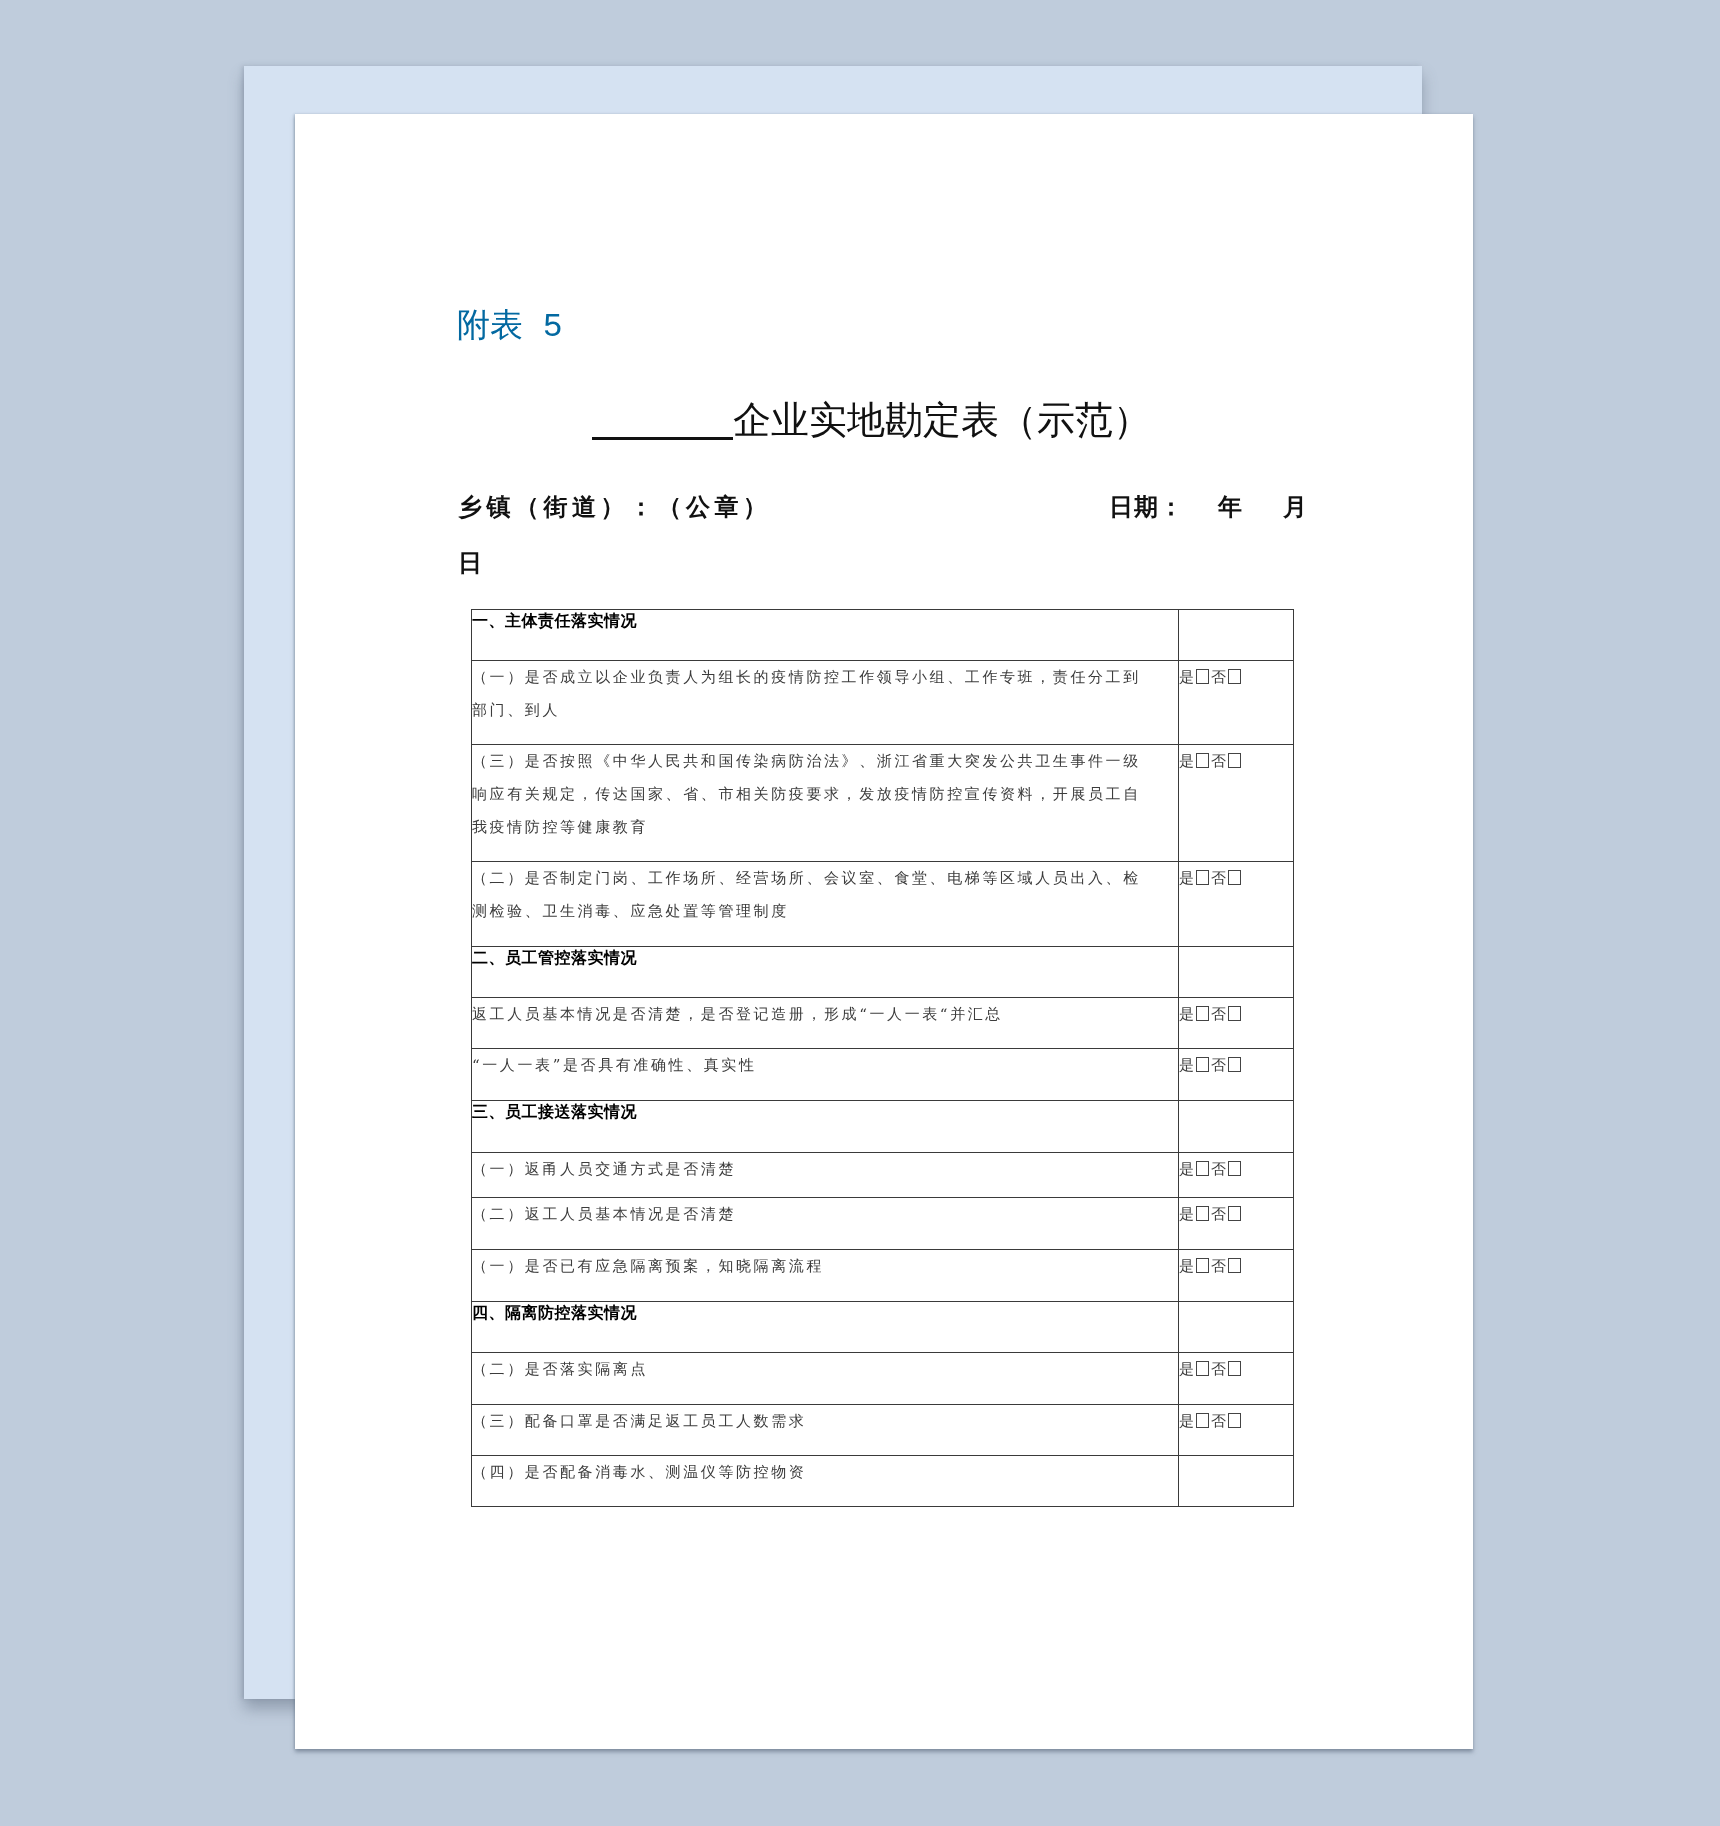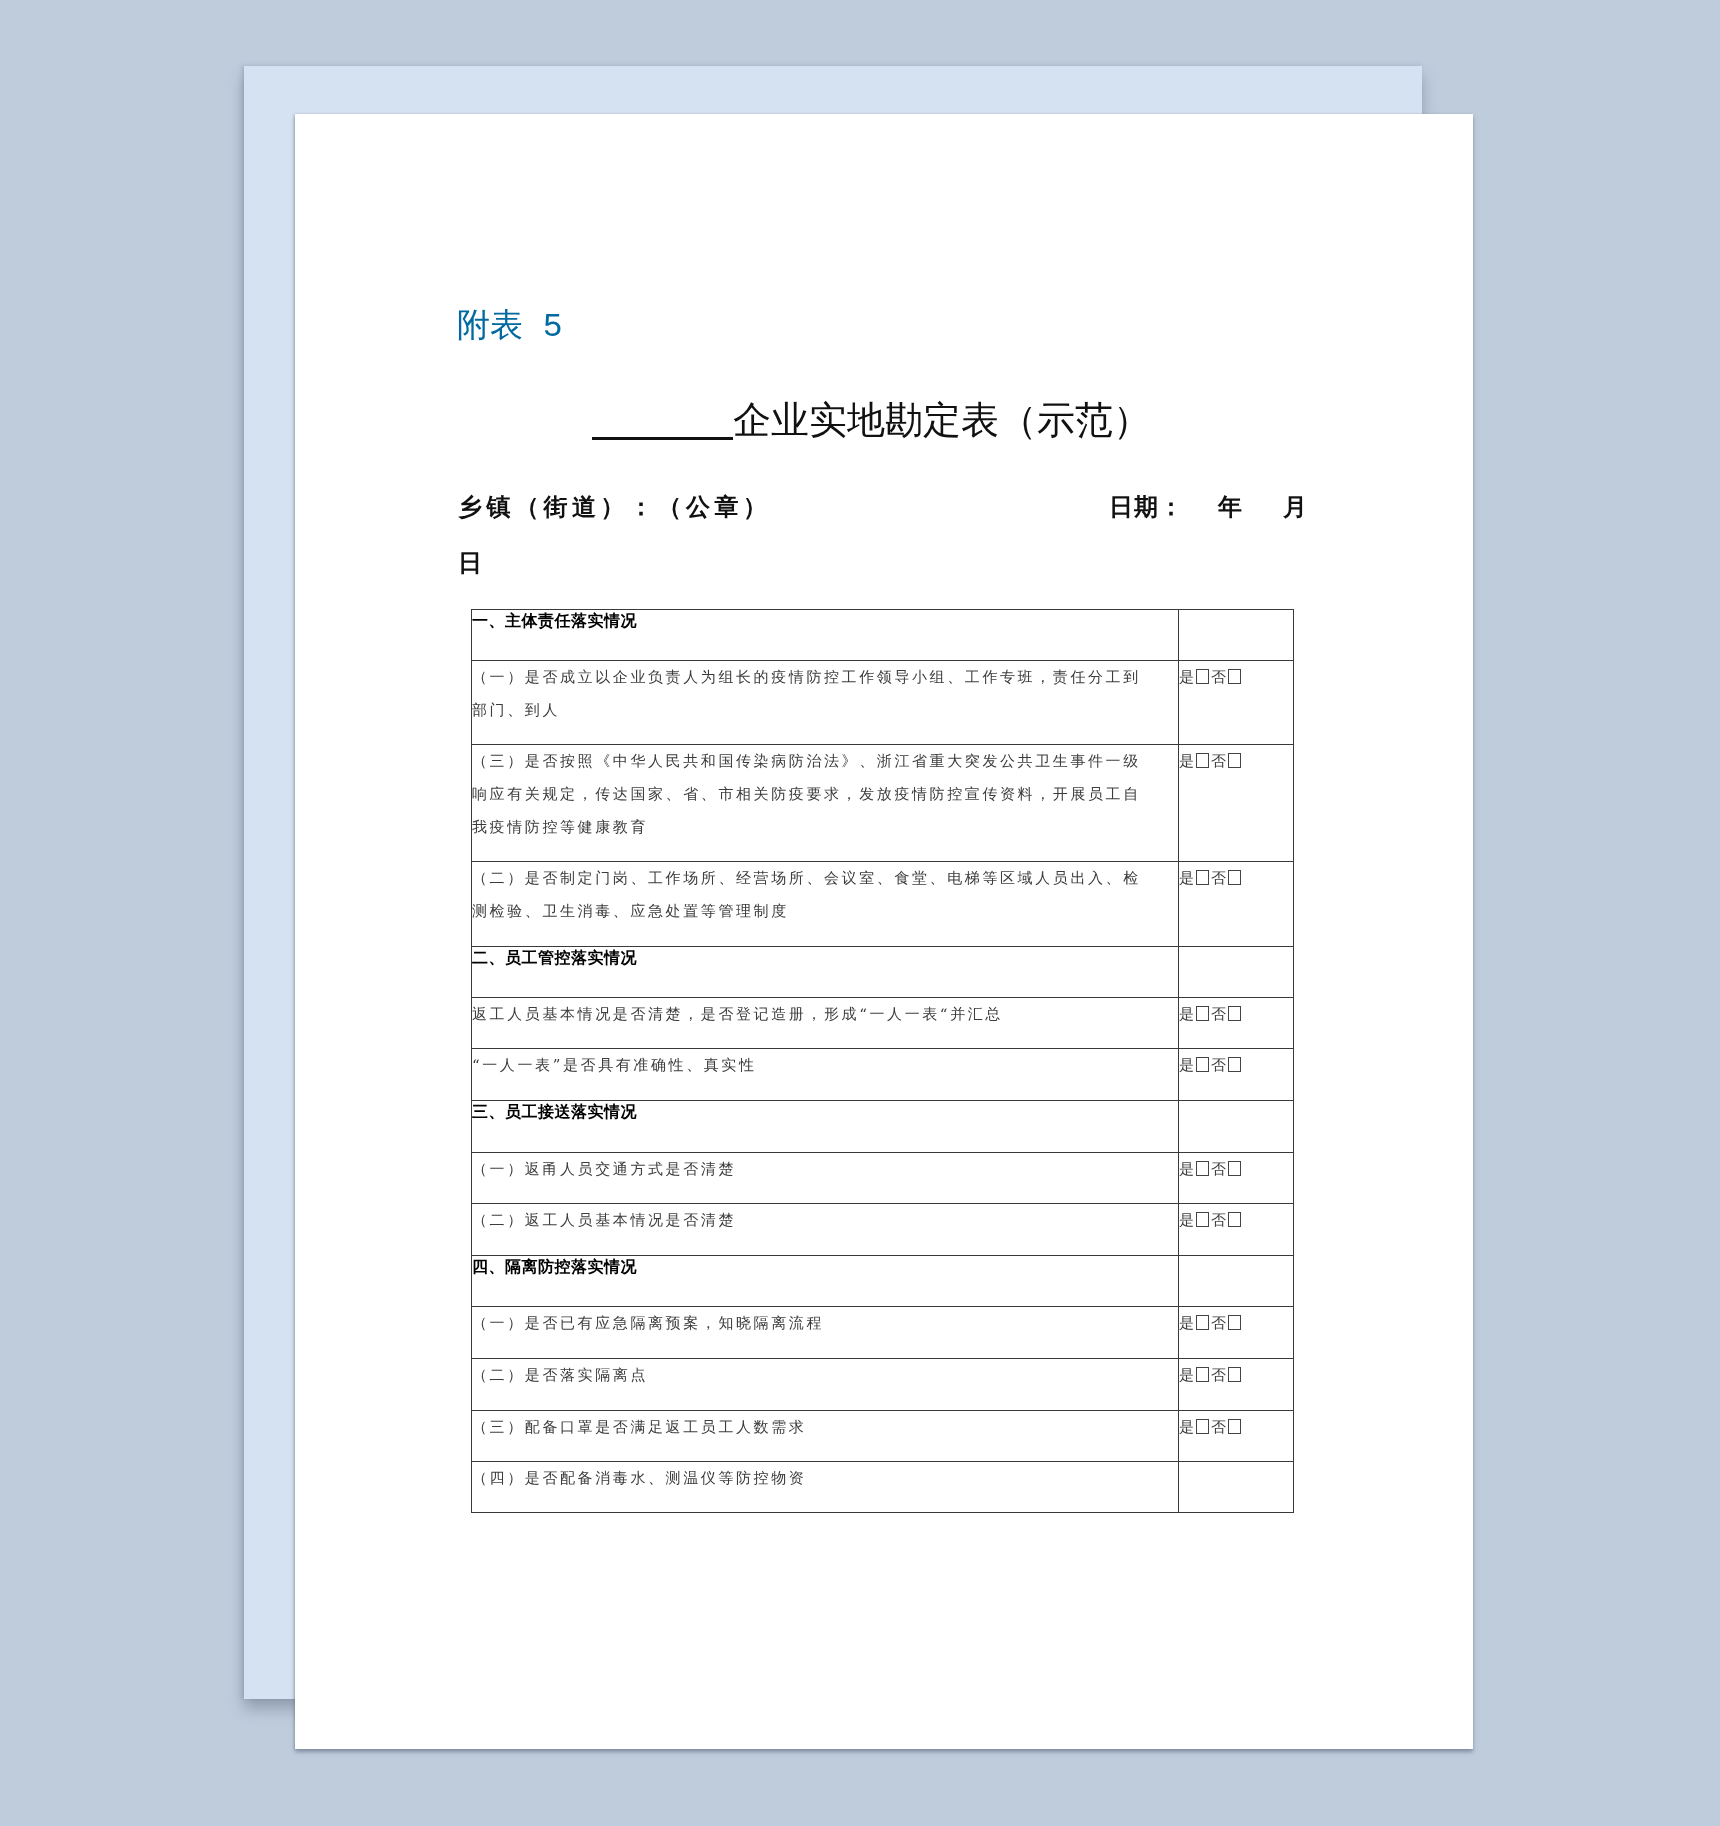--- a/index.html
+++ b/index.html
@@ -135,41 +135,41 @@
       <tr style="height: 52px;">
         <td class="cell-item">
           <span class="line">“一人一表”是否具有准确性、真实性</span>
         </td>
         <td class="cell-check"><span>是</span><span class="box"></span><span>否</span><span class="box"></span></td>
       </tr>
       <tr style="height: 52px;">
         <td class="cell-section"><span class="line">三、员工接送落实情况</span></td>
         <td class="cell-check"></td>
       </tr>
-      <tr style="height: 51px;">
+      <tr style="height: 45px;">
         <td class="cell-item">
           <span class="line">（一）返甬人员交通方式是否清楚</span>
         </td>
         <td class="cell-check"><span>是</span><span class="box"></span><span>否</span><span class="box"></span></td>
       </tr>
       <tr style="height: 52px;">
         <td class="cell-item">
           <span class="line">（二）返工人员基本情况是否清楚</span>
         </td>
         <td class="cell-check"><span>是</span><span class="box"></span><span>否</span><span class="box"></span></td>
       </tr>
-      <tr style="height: 51px;">
-        <td class="cell-section"><span class="line">四、隔离防控落实情况</span></td>
-        <td class="cell-check"></td>
-      </tr>
       <tr style="height: 52px;">
         <td class="cell-item">
           <span class="line">（一）是否已有应急隔离预案，知晓隔离流程</span>
         </td>
         <td class="cell-check"><span>是</span><span class="box"></span><span>否</span><span class="box"></span></td>
+      </tr>
+      <tr style="height: 51px;">
+        <td class="cell-section"><span class="line">四、隔离防控落实情况</span></td>
+        <td class="cell-check"></td>
       </tr>
       <tr style="height: 52px;">
         <td class="cell-item">
           <span class="line">（二）是否落实隔离点</span>
         </td>
         <td class="cell-check"><span>是</span><span class="box"></span><span>否</span><span class="box"></span></td>
       </tr>
       <tr style="height: 51px;">
         <td class="cell-item">
           <span class="line">（三）配备口罩是否满足返工员工人数需求</span>

